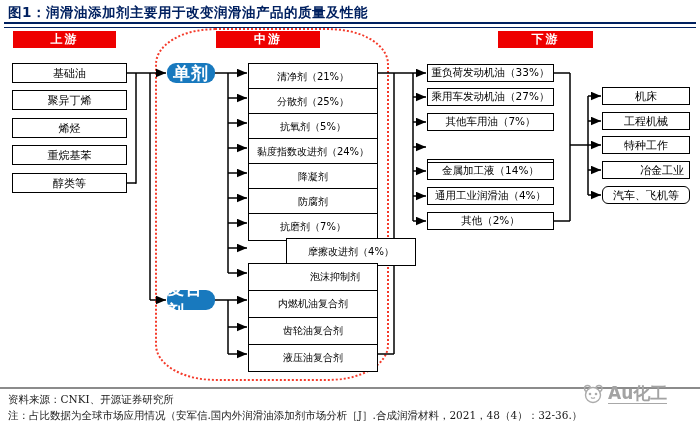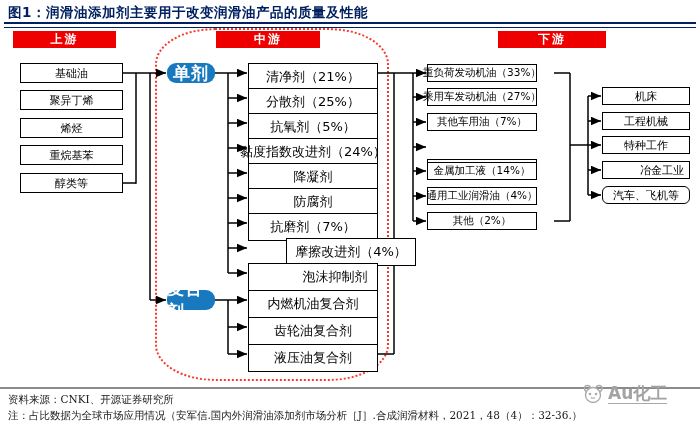--- a/index.html
+++ b/index.html
@@ -20,23 +20,23 @@
   }
   .dashed-zone{
     left:155px;top:28px;width:234px;height:353px;
     border:2px dotted #f43a2a;border-radius:60px/36px;z-index:0;
   }
   .node{
     background:#fff;border:1.6px solid #000;color:#000;
     display:flex;align-items:center;justify-content:center;
     font-size:11px;white-space:nowrap;z-index:2;
   }
-  .node.up{left:20px;width:103px;height:20px;}
-  .node.mid{left:248px;width:130px;height:28px;font-size:13px;}
-  .node.down{left:427px;width:110px;height:18px;font-size:10.5px;}
+  .node.up{left:12px;width:115px;height:20px;}
+  .node.mid{left:248px;width:130px;height:28px;font-size:10px;}
+  .node.down{left:427px;width:127px;height:18px;font-size:10.5px;}
   .node.app{left:602px;width:88px;height:18px;}
   .blue-node{
     left:167px;width:48px;height:20px;background:#1879be;color:#fff;
     font-weight:bold;font-size:17px;display:flex;align-items:center;justify-content:center;
     z-index:2;letter-spacing:1px;border-radius:9px;
   }
   #connectors{left:0;top:0;z-index:1;}
   .footer-rule{left:0;top:387px;width:700px;height:1.5px;background:#8b8b8b;}
   .footer-text{
     left:8px;color:#1a1a1a;font-size:10.5px;white-space:nowrap;
@@ -56,21 +56,21 @@
 <div id="stage">
 
   <div class="abs" id="fig-title">图1：润滑油添加剂主要用于改变润滑油产品的质量及性能</div>
   <div class="abs title-rule-thick"></div>
   <div class="abs title-rule-thin"></div>
 
   <div class="abs dashed-zone"></div>
 
   <div class="abs stage-header" style="left:13px;top:31px;width:103px;">上游</div>
   <div class="abs stage-header" style="left:216px;top:31px;width:104px;">中游</div>
-  <div class="abs stage-header" style="left:498px;top:31px;width:108px;">下游</div>
+  <div class="abs stage-header" style="left:498px;top:31px;width:95px;">下游</div>
 
   <svg id="connectors" class="abs" width="700" height="427">
     <defs>
       <marker id="ah" markerWidth="7" markerHeight="6" refX="7" refY="3" orient="auto">
         <path d="M0,0 L7,3 L0,6 Z" fill="#000"></path>
       </marker>
     </defs>
     <g stroke="#000" stroke-width="1.5" fill="none">
 
       <path d="M115,73 H166" marker-end="url(#ah)"></path>

